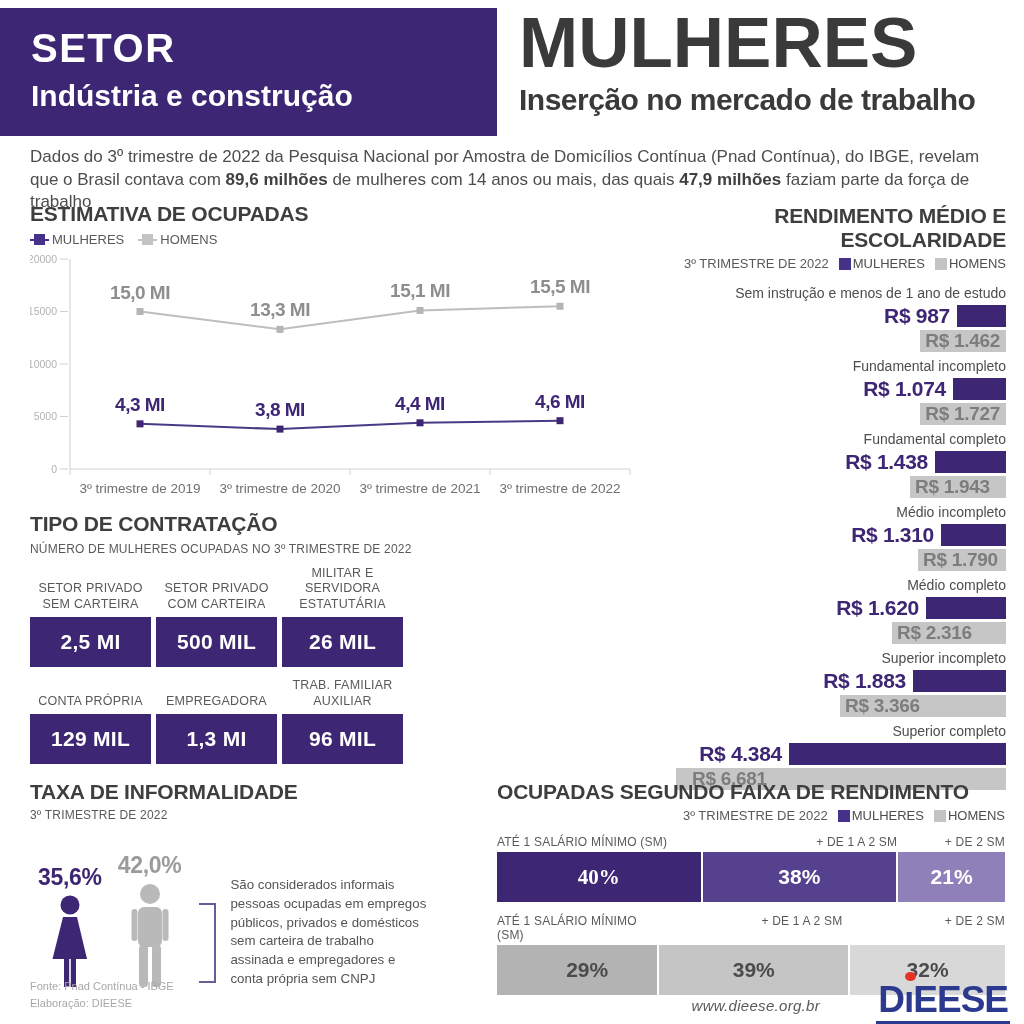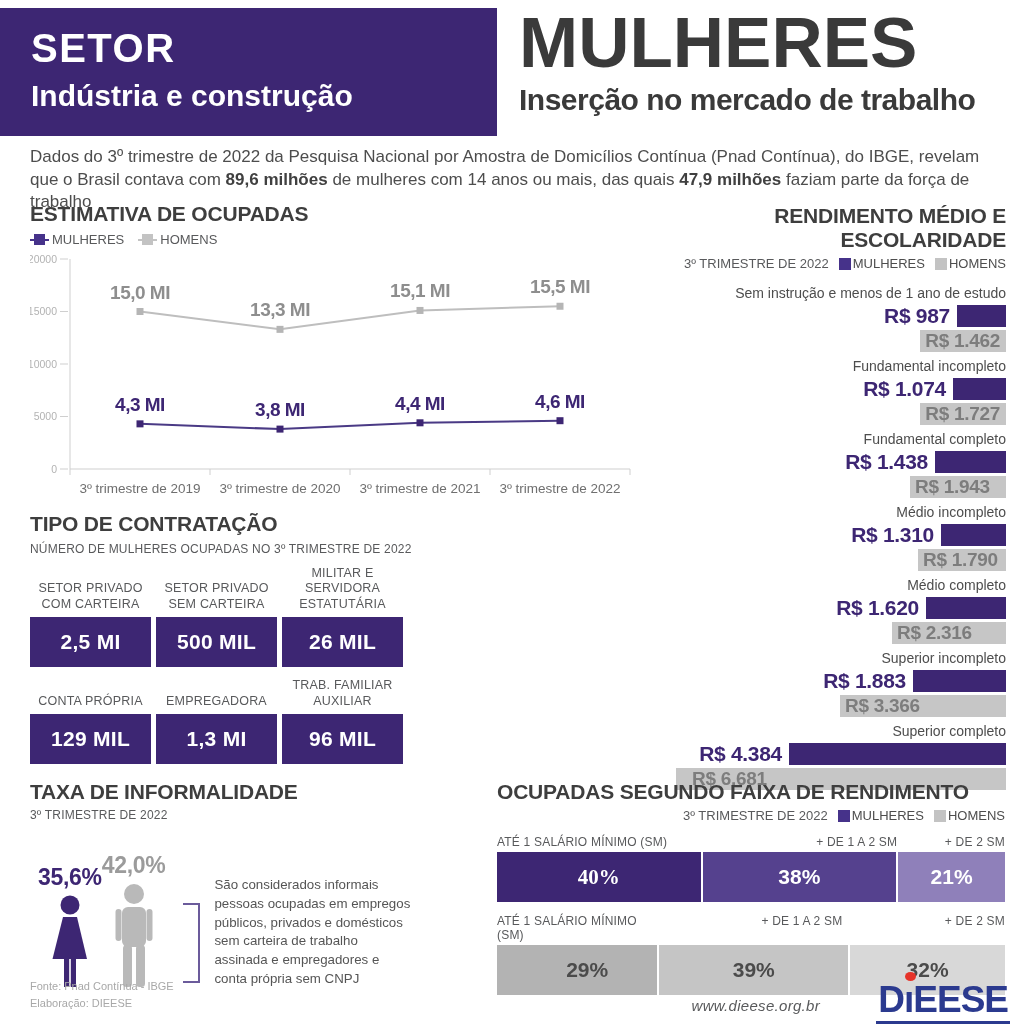--- a/index.html
+++ b/index.html
@@ -154,22 +154,22 @@
       <text x="530" y="246" text-anchor="middle" font-size="13.5" fill="#6f6f6f">3º trimestre de 2022</text>
     </svg>
 </div>
 
 <div class="sec-tipo">
   <div class="sec-title">TIPO DE CONTRATAÇÃO</div>
   <div class="sec-sub" style="margin-top:6px">NÚMERO DE MULHERES OCUPADAS NO 3º TRIMESTRE DE 2022</div>
   <div id="tipoGrid">
       <div class="tipo-band">
         <div class="tipo-heads">
+          <div class="tipo-head">SETOR PRIVADO SEM CARTEIRA</div>
           <div class="tipo-head">SETOR PRIVADO COM CARTEIRA</div>
-          <div class="tipo-head">SETOR PRIVADO SEM CARTEIRA</div>
           <div class="tipo-head">MILITAR E SERVIDORA ESTATUTÁRIA</div>
         </div>
         <div class="tipo-vals">
           <div class="tipo-val">2,5 MI</div>
           <div class="tipo-val">500 MIL</div>
           <div class="tipo-val">26 MIL</div>
         </div>
       </div>
       <div class="tipo-band">
         <div class="tipo-heads">
@@ -192,21 +192,21 @@
   <div class="inform-figures">
     <div class="fig-col" style="margin-left:8px">
       <div class="fig-pct w">35,6%</div>
       <svg width="48" height="94" viewBox="0 0 48 94">
         <circle cx="24" cy="10" r="9.5" fill="#3d2673"></circle>
         <path d="M17 22 L31 22 L41 64 L6.5 64 Z" fill="#3d2673"></path>
         <rect x="18" y="64" width="5.2" height="28" fill="#3d2673"></rect>
         <rect x="24.8" y="64" width="5.2" height="28" fill="#3d2673"></rect>
       </svg>
     </div>
-    <div class="fig-col" style="">
+    <div class="fig-col" style="margin-left:16px">
       <div class="fig-pct m">42,0%</div>
       <svg width="52" height="106" viewBox="0 0 52 106">
         <circle cx="26" cy="11" r="10" fill="#b9b9b9"></circle>
         <rect x="14" y="24" width="24" height="40" rx="6" fill="#b9b9b9"></rect>
         <rect x="7.5" y="26" width="6" height="32" rx="3" fill="#b9b9b9"></rect>
         <rect x="38.5" y="26" width="6" height="32" rx="3" fill="#b9b9b9"></rect>
         <rect x="15" y="62" width="9" height="42" rx="3.5" fill="#b9b9b9"></rect>
         <rect x="28" y="62" width="9" height="42" rx="3.5" fill="#b9b9b9"></rect>
       </svg>
     </div>

